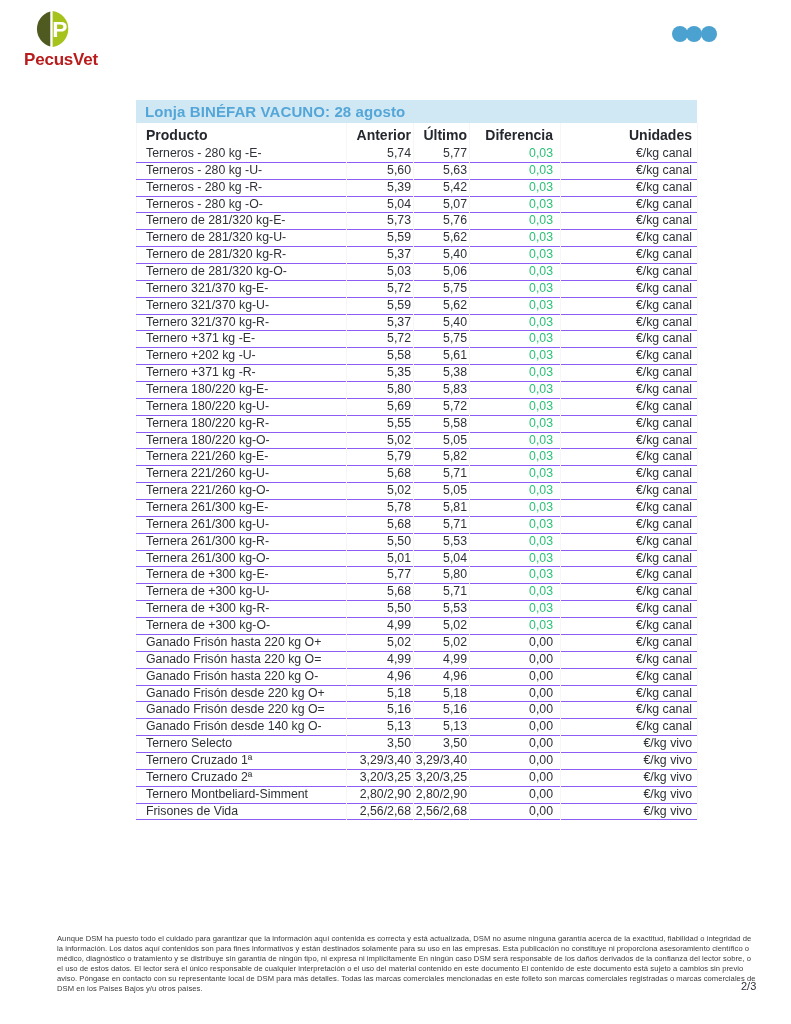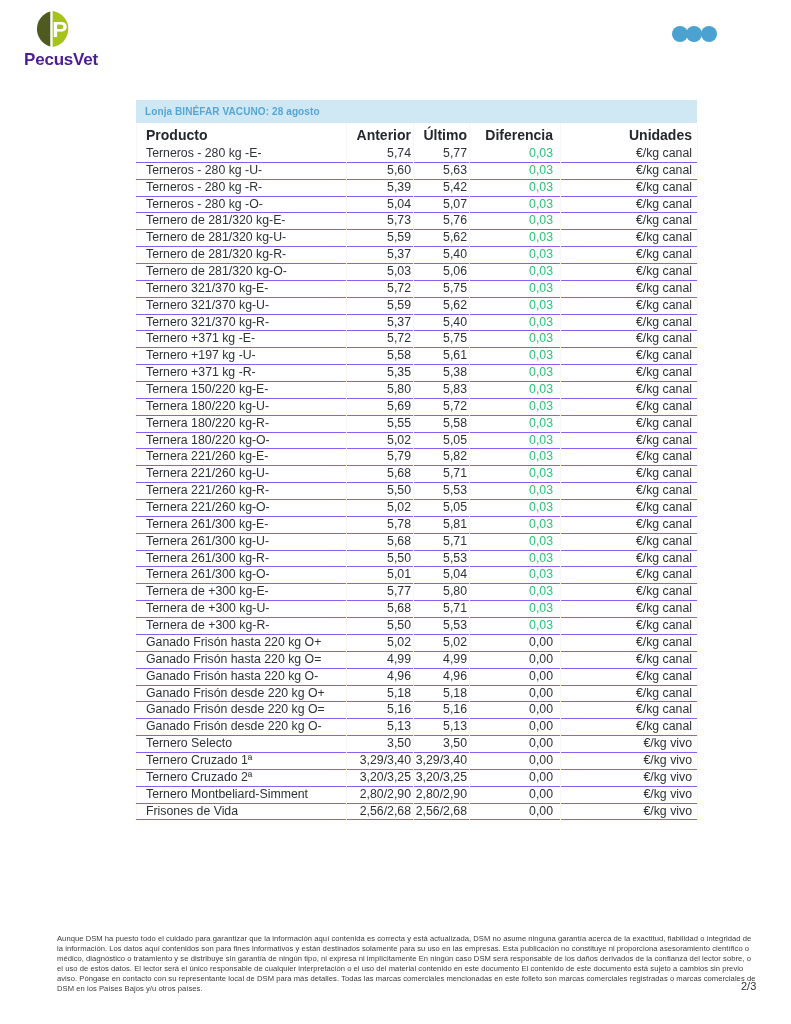--- a/index.html
+++ b/index.html
@@ -15,38 +15,38 @@
   html,body{background:#ffffff;}
   body{
     width:791px;height:1024px;position:relative;overflow:hidden;
     font-family:"Liberation Sans", sans-serif;color:var(--text-dark);
   }
 
   
   .logo{position:absolute;left:24px;top:10px;width:110px;}
   .logo-mark{display:block;margin-left:12px;}
   .logo-text{
-    font-size:17px;font-weight:bold;color:#4c1d95;letter-spacing:-0.2px;margin-top:2px;
+    font-size:17px;font-weight:bold;color:#b91c1c;letter-spacing:-0.2px;margin-top:2px;
   }
 
   
   .dots{position:absolute;left:672px;top:26px;width:48px;height:16px;}
   .dots span{
     position:absolute;top:0;width:16px;height:16px;border-radius:50%;
     background:var(--dots-blue);
   }
   .dots span:nth-child(1){left:0;}
   .dots span:nth-child(2){left:14px;}
   .dots span:nth-child(3){left:29px;}
 
   
   .title-bar{
     position:absolute;left:136px;top:100px;width:561px;height:23px;
     background:var(--title-bg);color:var(--title-text);
-    font-size:10px;font-weight:bold;line-height:23px;padding-left:9px;
+    font-size:15px;font-weight:bold;line-height:23px;padding-left:9px;
     letter-spacing:0.1px;
   }
 
   
   .price-table{
     position:absolute;left:136px;top:123px;width:561px;
     border-collapse:collapse;table-layout:fixed;
     border-left:1px solid #f6f6f6;border-right:1px solid #f6f6f6;
   }
   .price-table col.c-producto{width:210px;}
@@ -198,35 +198,35 @@
     <td class="cell-unidades">€/kg canal</td>
   </tr>
       <tr>
     <td class="cell-producto">Ternero +371 kg -E-</td>
     <td class="cell-anterior">5,72</td>
     <td class="cell-ultimo">5,75</td>
     <td class="cell-diferencia pos">0,03</td>
     <td class="cell-unidades">€/kg canal</td>
   </tr>
       <tr>
-    <td class="cell-producto">Ternero +197 kg -U-</td>
+    <td class="cell-producto">Ternero +202 kg -U-</td>
     <td class="cell-anterior">5,58</td>
     <td class="cell-ultimo">5,61</td>
     <td class="cell-diferencia pos">0,03</td>
     <td class="cell-unidades">€/kg canal</td>
   </tr>
       <tr>
     <td class="cell-producto">Ternero +371 kg -R-</td>
     <td class="cell-anterior">5,35</td>
     <td class="cell-ultimo">5,38</td>
     <td class="cell-diferencia pos">0,03</td>
     <td class="cell-unidades">€/kg canal</td>
   </tr>
       <tr>
-    <td class="cell-producto">Ternera 150/220 kg-E-</td>
+    <td class="cell-producto">Ternera 180/220 kg-E-</td>
     <td class="cell-anterior">5,80</td>
     <td class="cell-ultimo">5,83</td>
     <td class="cell-diferencia pos">0,03</td>
     <td class="cell-unidades">€/kg canal</td>
   </tr>
       <tr>
     <td class="cell-producto">Ternera 180/220 kg-U-</td>
     <td class="cell-anterior">5,69</td>
     <td class="cell-ultimo">5,72</td>
     <td class="cell-diferencia pos">0,03</td>
@@ -254,27 +254,20 @@
     <td class="cell-unidades">€/kg canal</td>
   </tr>
       <tr>
     <td class="cell-producto">Ternera 221/260 kg-U-</td>
     <td class="cell-anterior">5,68</td>
     <td class="cell-ultimo">5,71</td>
     <td class="cell-diferencia pos">0,03</td>
     <td class="cell-unidades">€/kg canal</td>
   </tr>
       <tr>
-    <td class="cell-producto">Ternera 221/260 kg-R-</td>
-    <td class="cell-anterior">5,50</td>
-    <td class="cell-ultimo">5,53</td>
-    <td class="cell-diferencia pos">0,03</td>
-    <td class="cell-unidades">€/kg canal</td>
-  </tr>
-      <tr>
     <td class="cell-producto">Ternera 221/260 kg-O-</td>
     <td class="cell-anterior">5,02</td>
     <td class="cell-ultimo">5,05</td>
     <td class="cell-diferencia pos">0,03</td>
     <td class="cell-unidades">€/kg canal</td>
   </tr>
       <tr>
     <td class="cell-producto">Ternera 261/300 kg-E-</td>
     <td class="cell-anterior">5,78</td>
     <td class="cell-ultimo">5,81</td>
@@ -317,20 +310,27 @@
     <td class="cell-unidades">€/kg canal</td>
   </tr>
       <tr>
     <td class="cell-producto">Ternera de +300 kg-R-</td>
     <td class="cell-anterior">5,50</td>
     <td class="cell-ultimo">5,53</td>
     <td class="cell-diferencia pos">0,03</td>
     <td class="cell-unidades">€/kg canal</td>
   </tr>
       <tr>
+    <td class="cell-producto">Ternera de +300 kg-O-</td>
+    <td class="cell-anterior">4,99</td>
+    <td class="cell-ultimo">5,02</td>
+    <td class="cell-diferencia pos">0,03</td>
+    <td class="cell-unidades">€/kg canal</td>
+  </tr>
+      <tr>
     <td class="cell-producto">Ganado Frisón hasta 220 kg O+</td>
     <td class="cell-anterior">5,02</td>
     <td class="cell-ultimo">5,02</td>
     <td class="cell-diferencia">0,00</td>
     <td class="cell-unidades">€/kg canal</td>
   </tr>
       <tr>
     <td class="cell-producto">Ganado Frisón hasta 220 kg O=</td>
     <td class="cell-anterior">4,99</td>
     <td class="cell-ultimo">4,99</td>
@@ -352,21 +352,21 @@
     <td class="cell-unidades">€/kg canal</td>
   </tr>
       <tr>
     <td class="cell-producto">Ganado Frisón desde 220 kg O=</td>
     <td class="cell-anterior">5,16</td>
     <td class="cell-ultimo">5,16</td>
     <td class="cell-diferencia">0,00</td>
     <td class="cell-unidades">€/kg canal</td>
   </tr>
       <tr>
-    <td class="cell-producto">Ganado Frisón desde 220 kg O-</td>
+    <td class="cell-producto">Ganado Frisón desde 140 kg O-</td>
     <td class="cell-anterior">5,13</td>
     <td class="cell-ultimo">5,13</td>
     <td class="cell-diferencia">0,00</td>
     <td class="cell-unidades">€/kg canal</td>
   </tr>
       <tr>
     <td class="cell-producto">Ternero Selecto</td>
     <td class="cell-anterior">3,50</td>
     <td class="cell-ultimo">3,50</td>
     <td class="cell-diferencia">0,00</td>

